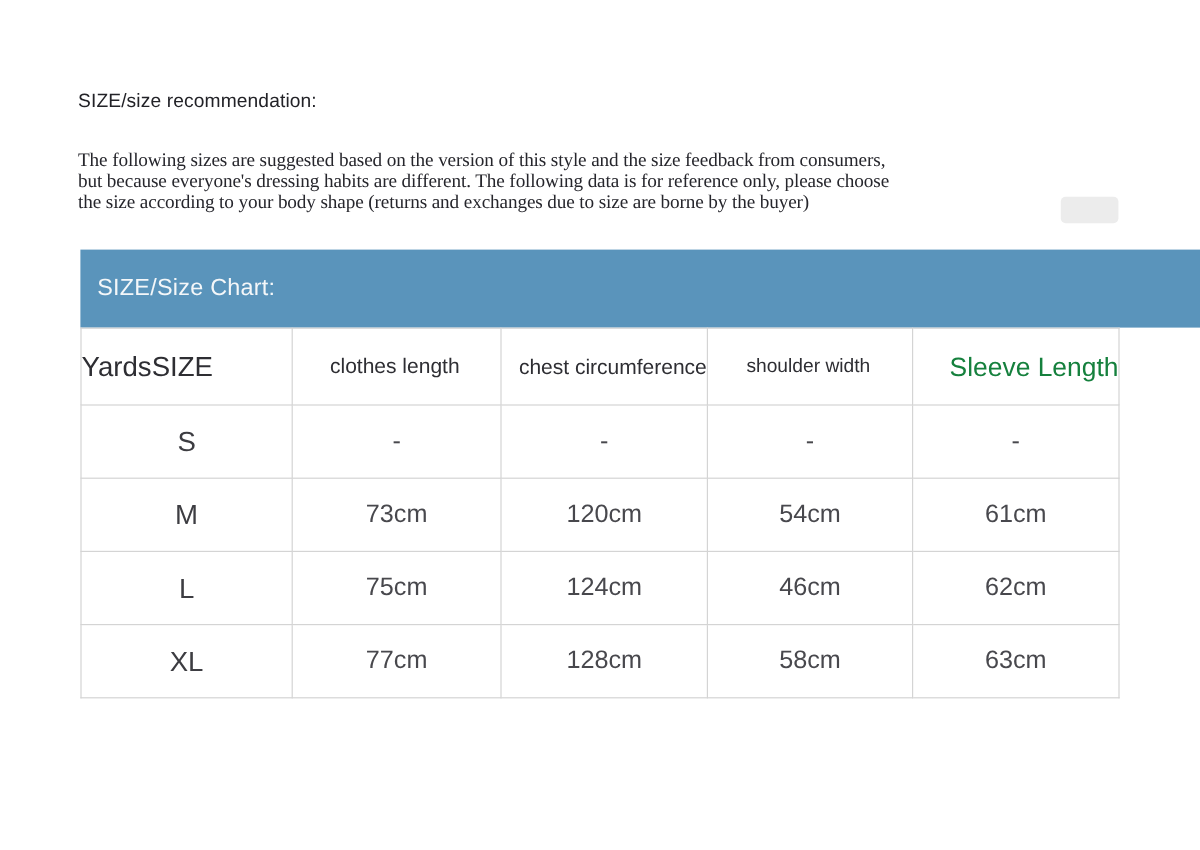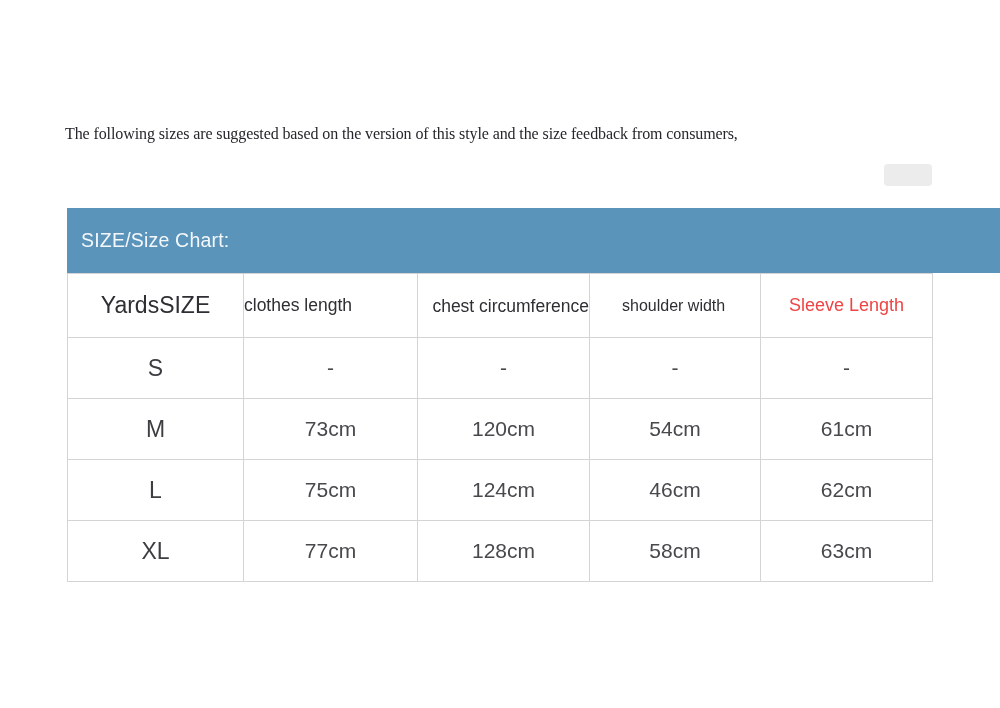--- a/index.html
+++ b/index.html
@@ -68,26 +68,26 @@
     border: 1.5px solid #d4d4d4;
     vertical-align: middle;
     font-weight: normal;
     background: #ffffff;
   }
   tr.header-row { height: 64px; }
   tr.body-row { height: 61px; }
   th.col-yards {
     font-size: 23px;
     color: #2e2e33;
-    text-align: center;
+    text-align: left;
   }
   th.col-clothes {
     font-size: 17.5px;
     color: #2e2e33;
-    text-align: left;
+    text-align: center;
     padding-right: 3px;
   }
   th.col-chest {
     font-size: 17.5px;
     color: #2e2e33;
     text-align: right;
     padding-left: 12px;
     line-height: 22px;
   }
   th.col-shoulder {
@@ -95,43 +95,46 @@
     color: #2e2e33;
     text-align: center;
     line-height: 24px;
   }
   th.col-shoulder .wrap {
     display: inline-block;
     width: 106px;
     text-align: left;
   }
   th.col-sleeve {
-    font-size: 18px;
-    color: #ef4444;
-    text-align: center;
+    font-size: 22px;
+    color: #15803d;
+    text-align: right;
   }
   td.size-cell {
     font-size: 23px;
     color: #3d3d42;
     text-align: center;
   }
   td.value-cell {
     font-size: 21px;
     color: #48484d;
     text-align: center;
   }
 </style>
 </head>
 <body>
 
 <div class="canvas">
 
+  <div class="heading">SIZE/size recommendation:</div>
 
   <div class="intro">
     <div>The following sizes are suggested based on the version of this style and the size feedback from consumers,</div>
+    <div>but because everyone's dressing habits are different. The following data is for reference only, please choose</div>
+    <div>the size according to your body shape (returns and exchanges due to size are borne by the buyer)</div>
   </div>
 
   <div class="artifact"></div>
 
   <div class="chart-title-bar" style="background: rgb(90, 148, 187);">
     <span>SIZE/Size Chart:</span>
   </div>
 
   <table class="size-table">
     <colgroup>

